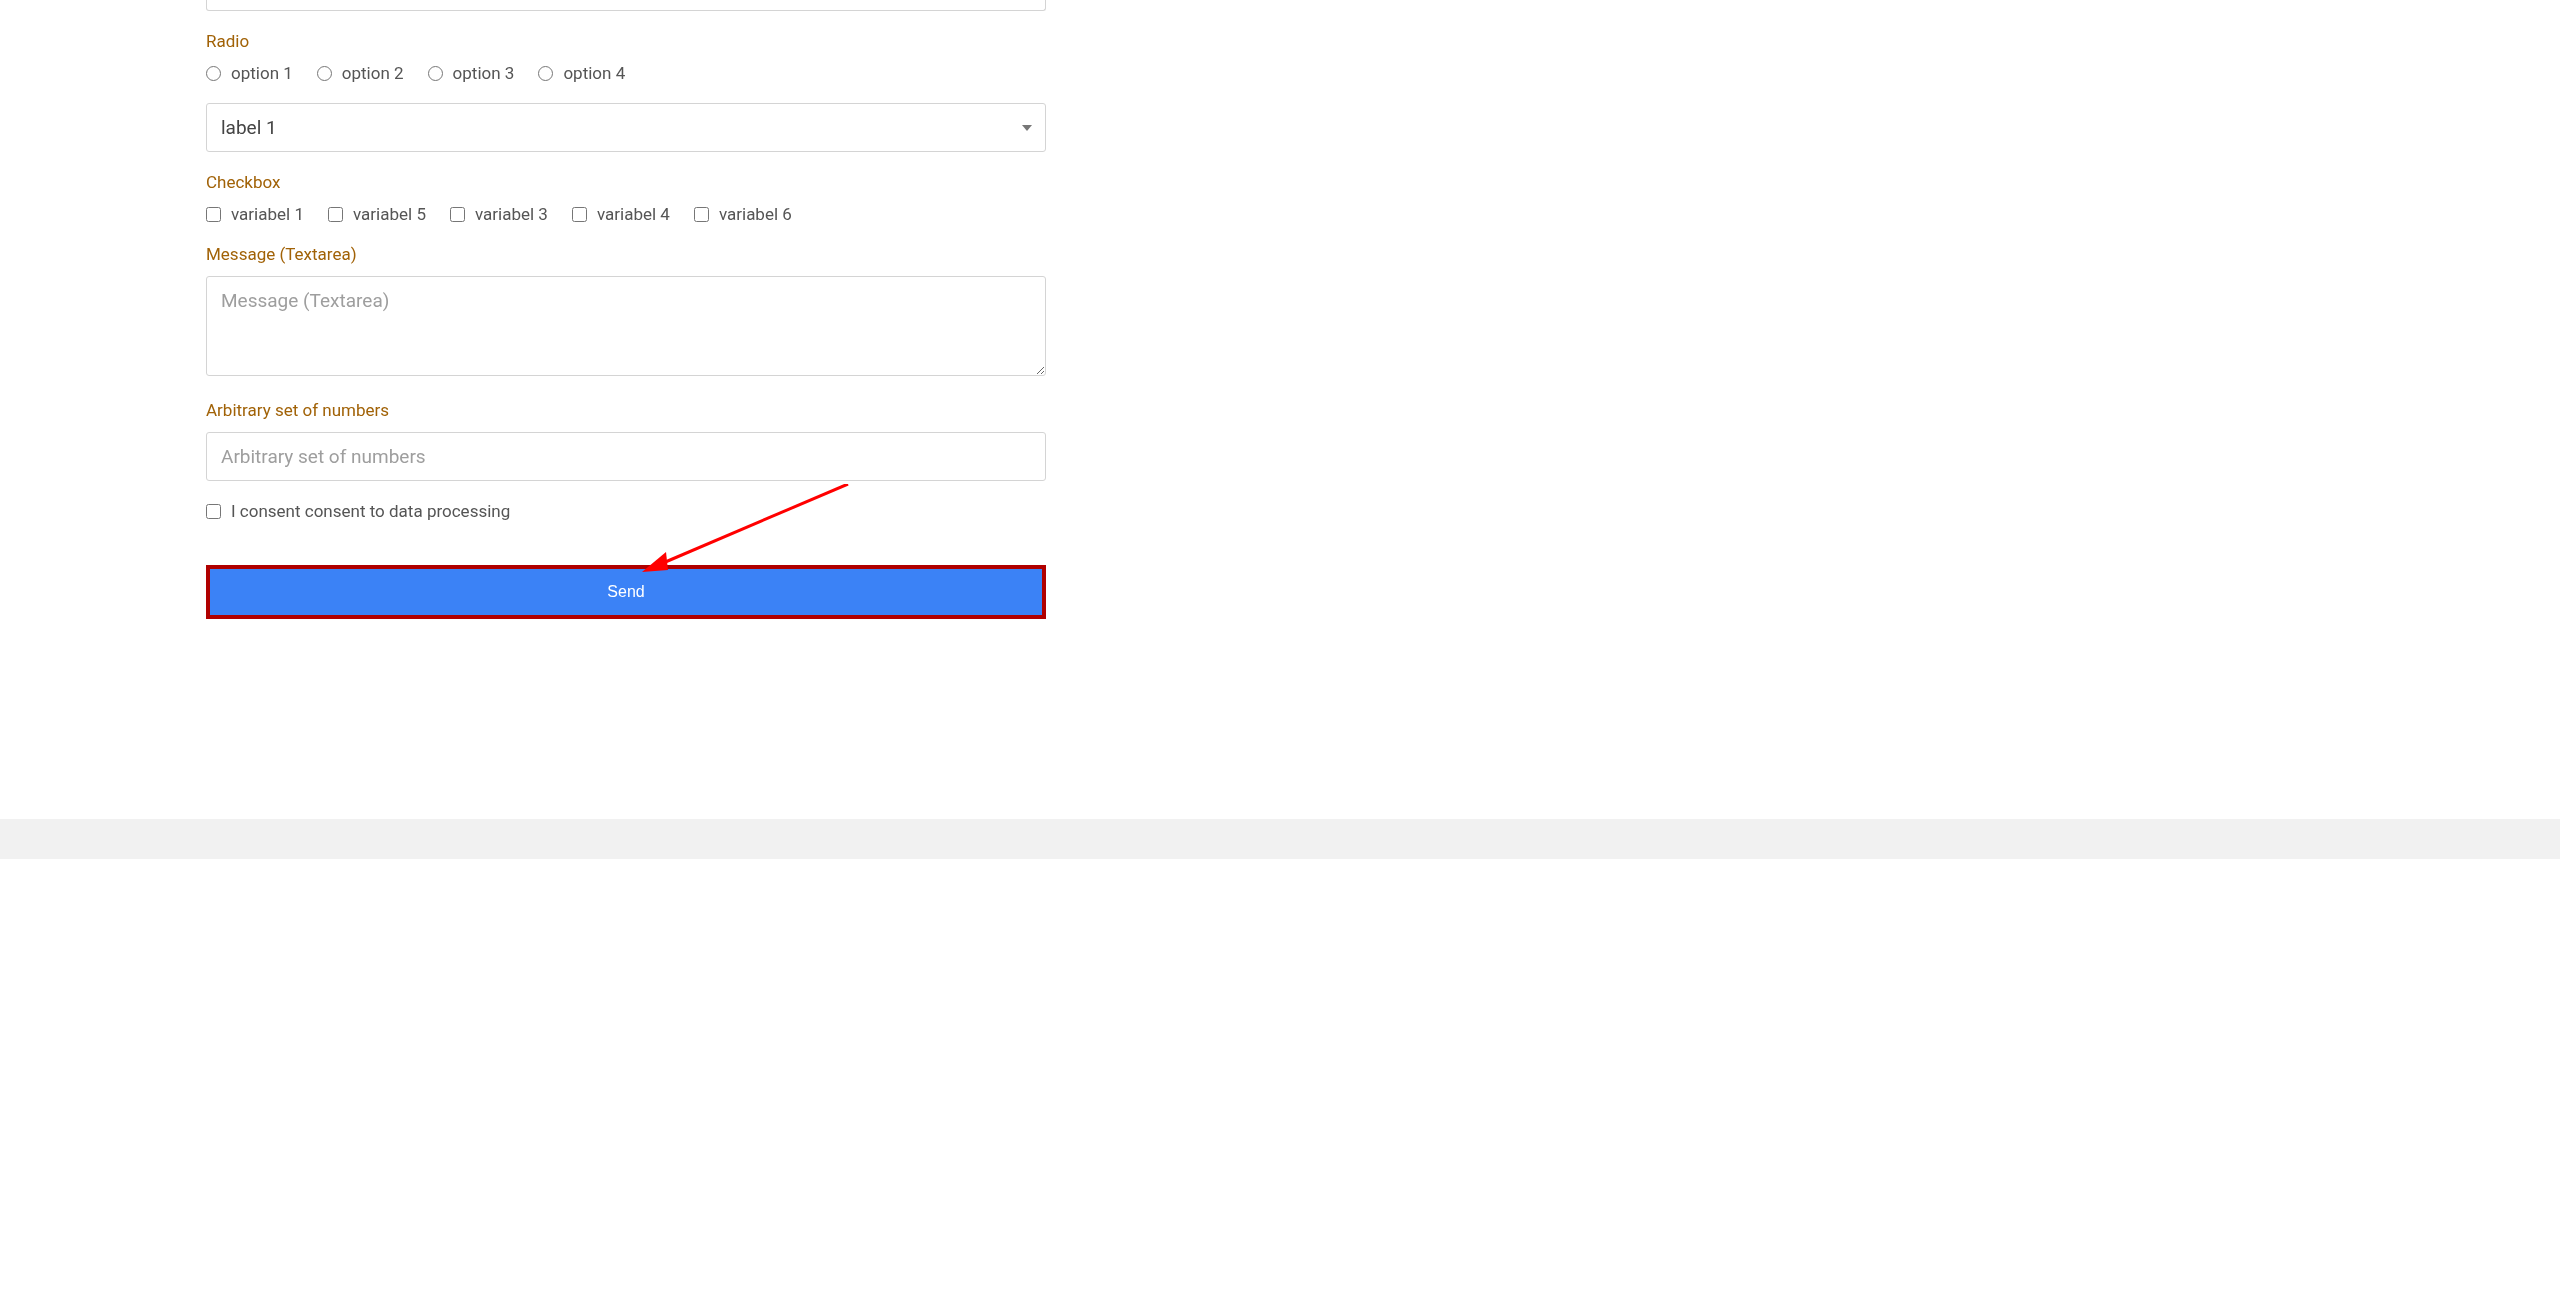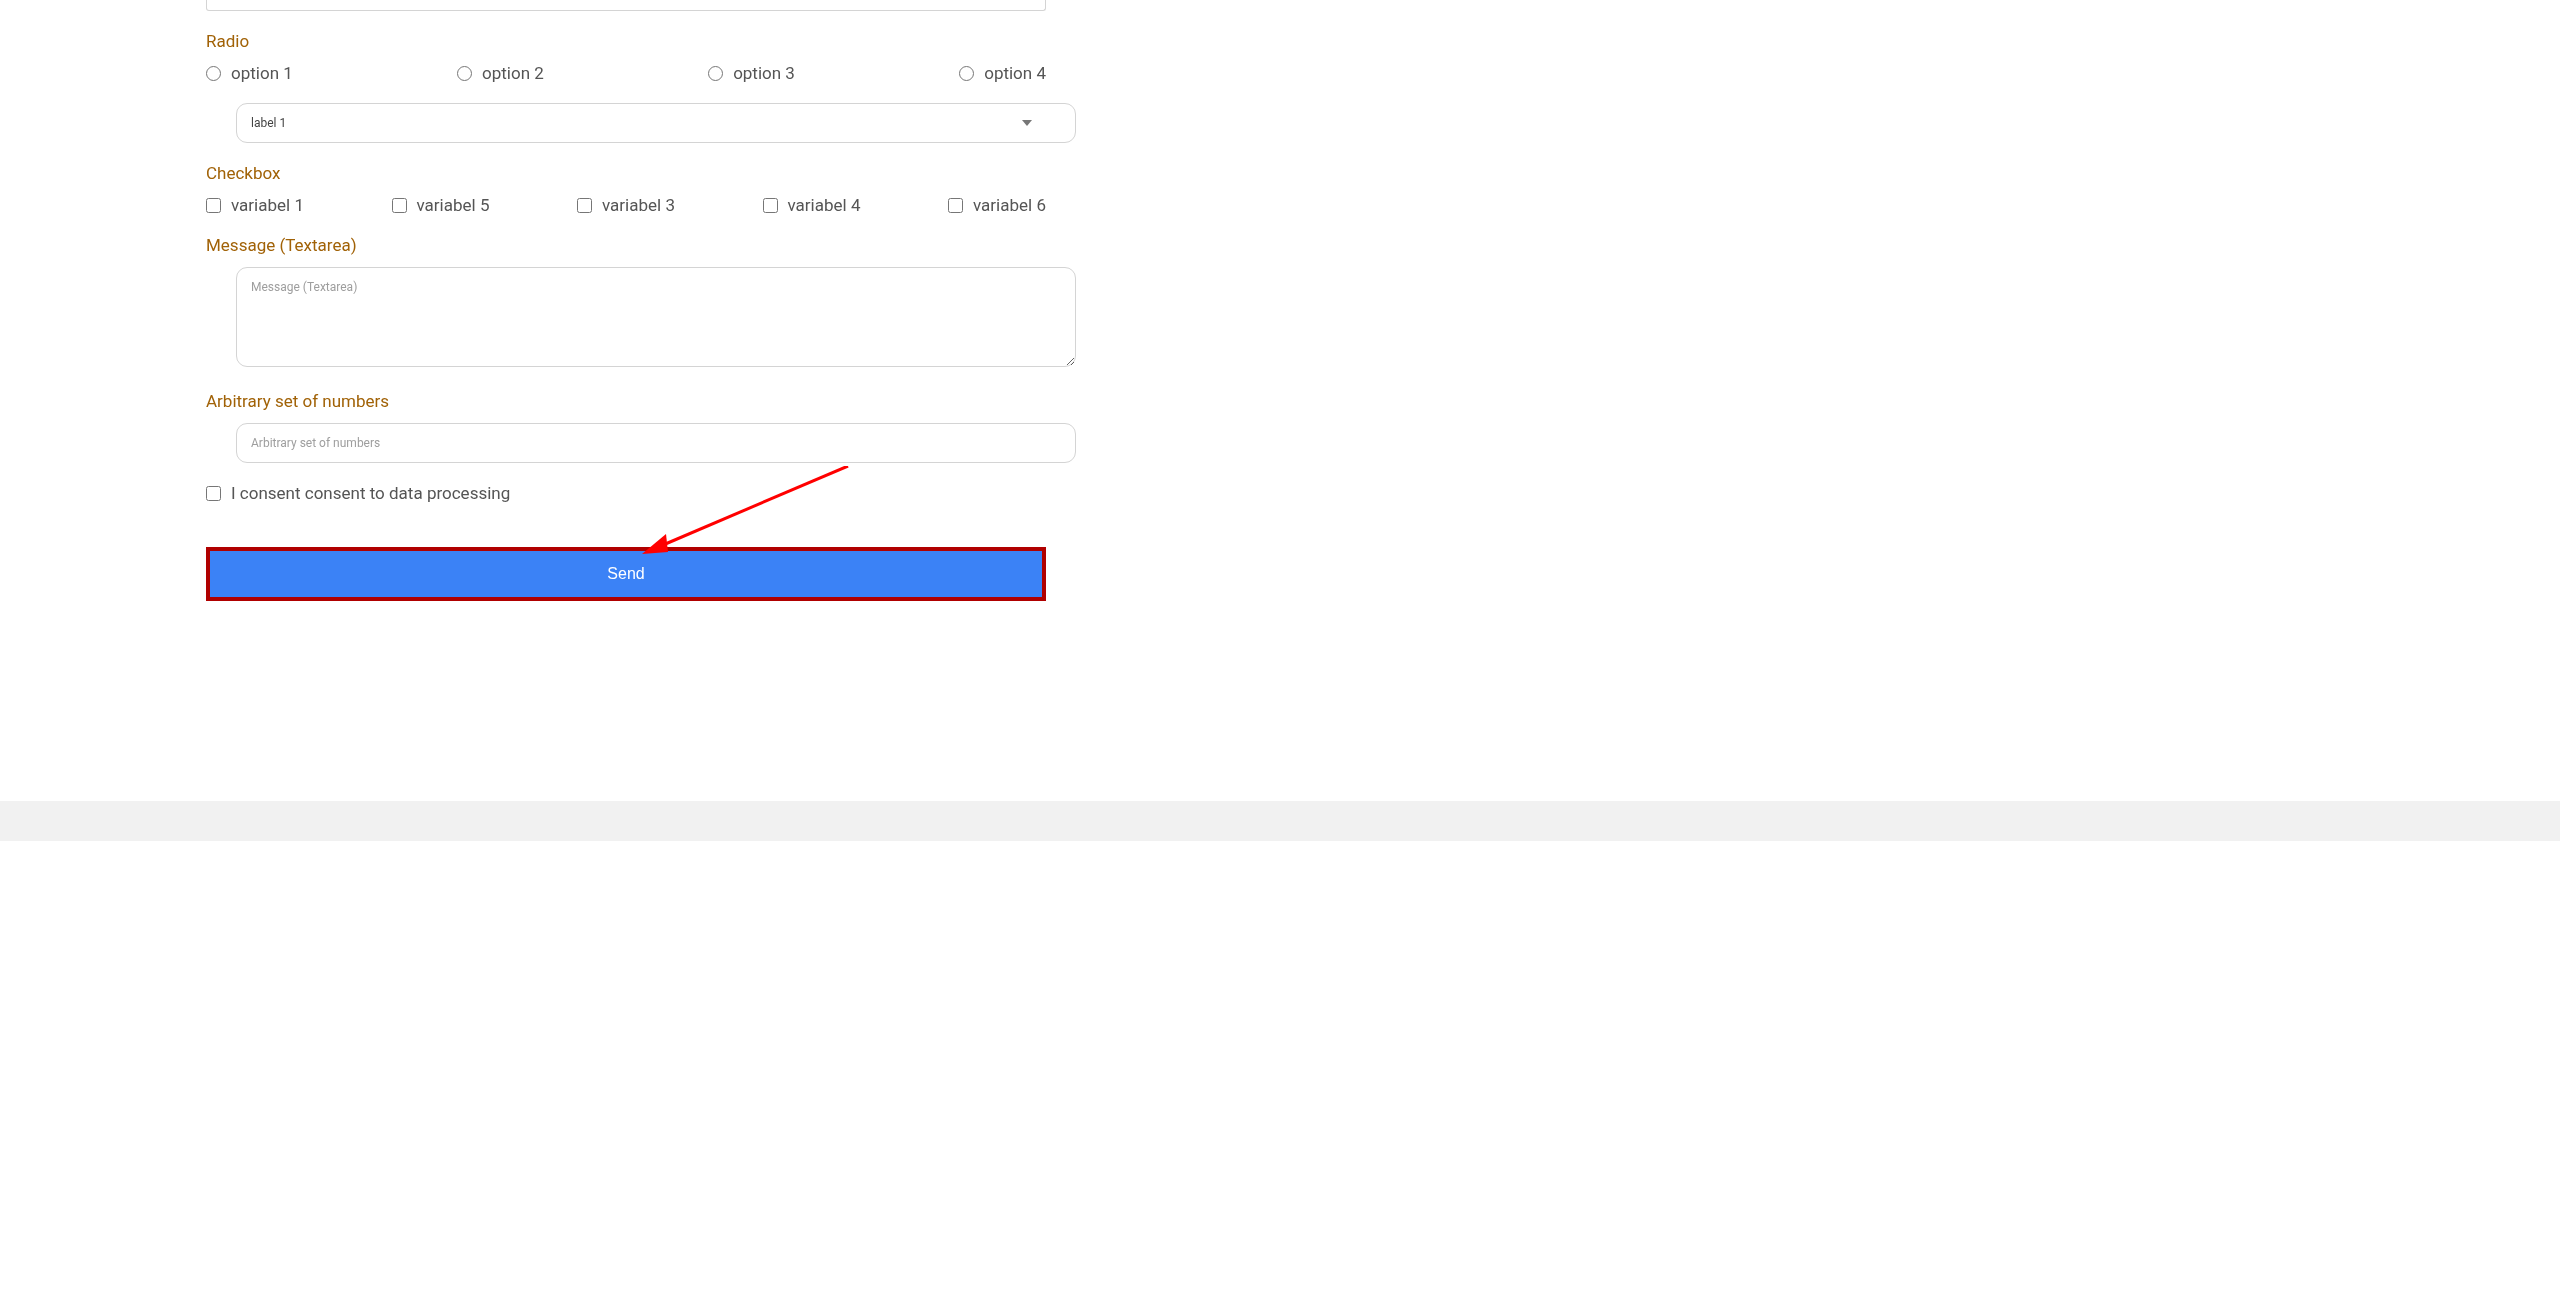--- a/index.html
+++ b/index.html
@@ -18,27 +18,26 @@
   .fieldrow { margin-top: 20px; }
   .label {
     display: block;
     color: #a16207;
     margin-bottom: 12px;
     font-size: 17px;
   }
   .text-input, .select, .textarea {
     width: 100%;
     border: 1px solid #d4d4d4;
-    border-radius: 11px;
+    border-radius: 3px;
     padding: 12px 14px;
-    font-size: 12px;
+    font-size: 19px;
     color: #444;
     font-family: inherit;
     background: #fff;
-    margin-left: 30px;
   }
   .text-input::placeholder, .textarea::placeholder {
     color: #9e9e9e;
   }
   .textarea {
     resize: vertical;
     height: 100px;
   }
   .select-wrap { position: relative; }
   .select {
@@ -53,22 +52,21 @@
     transform: translateY(-50%);
     pointer-events: none;
     width: 0; height: 0;
     border-left: 5px solid transparent;
     border-right: 5px solid transparent;
     border-top: 6px solid #777;
   }
   .inline-group {
     display: flex;
     flex-wrap: wrap;
-    gap: 4px;
-    justify-content: space-between;
+    gap: 24px;
   }
   .inline-item {
     display: flex;
     align-items: center;
     gap: 10px;
     color: #555;
     font-size: 17px;
   }
   input[type="radio"], input[type="checkbox"] {
     width: 15px; height: 15px;

